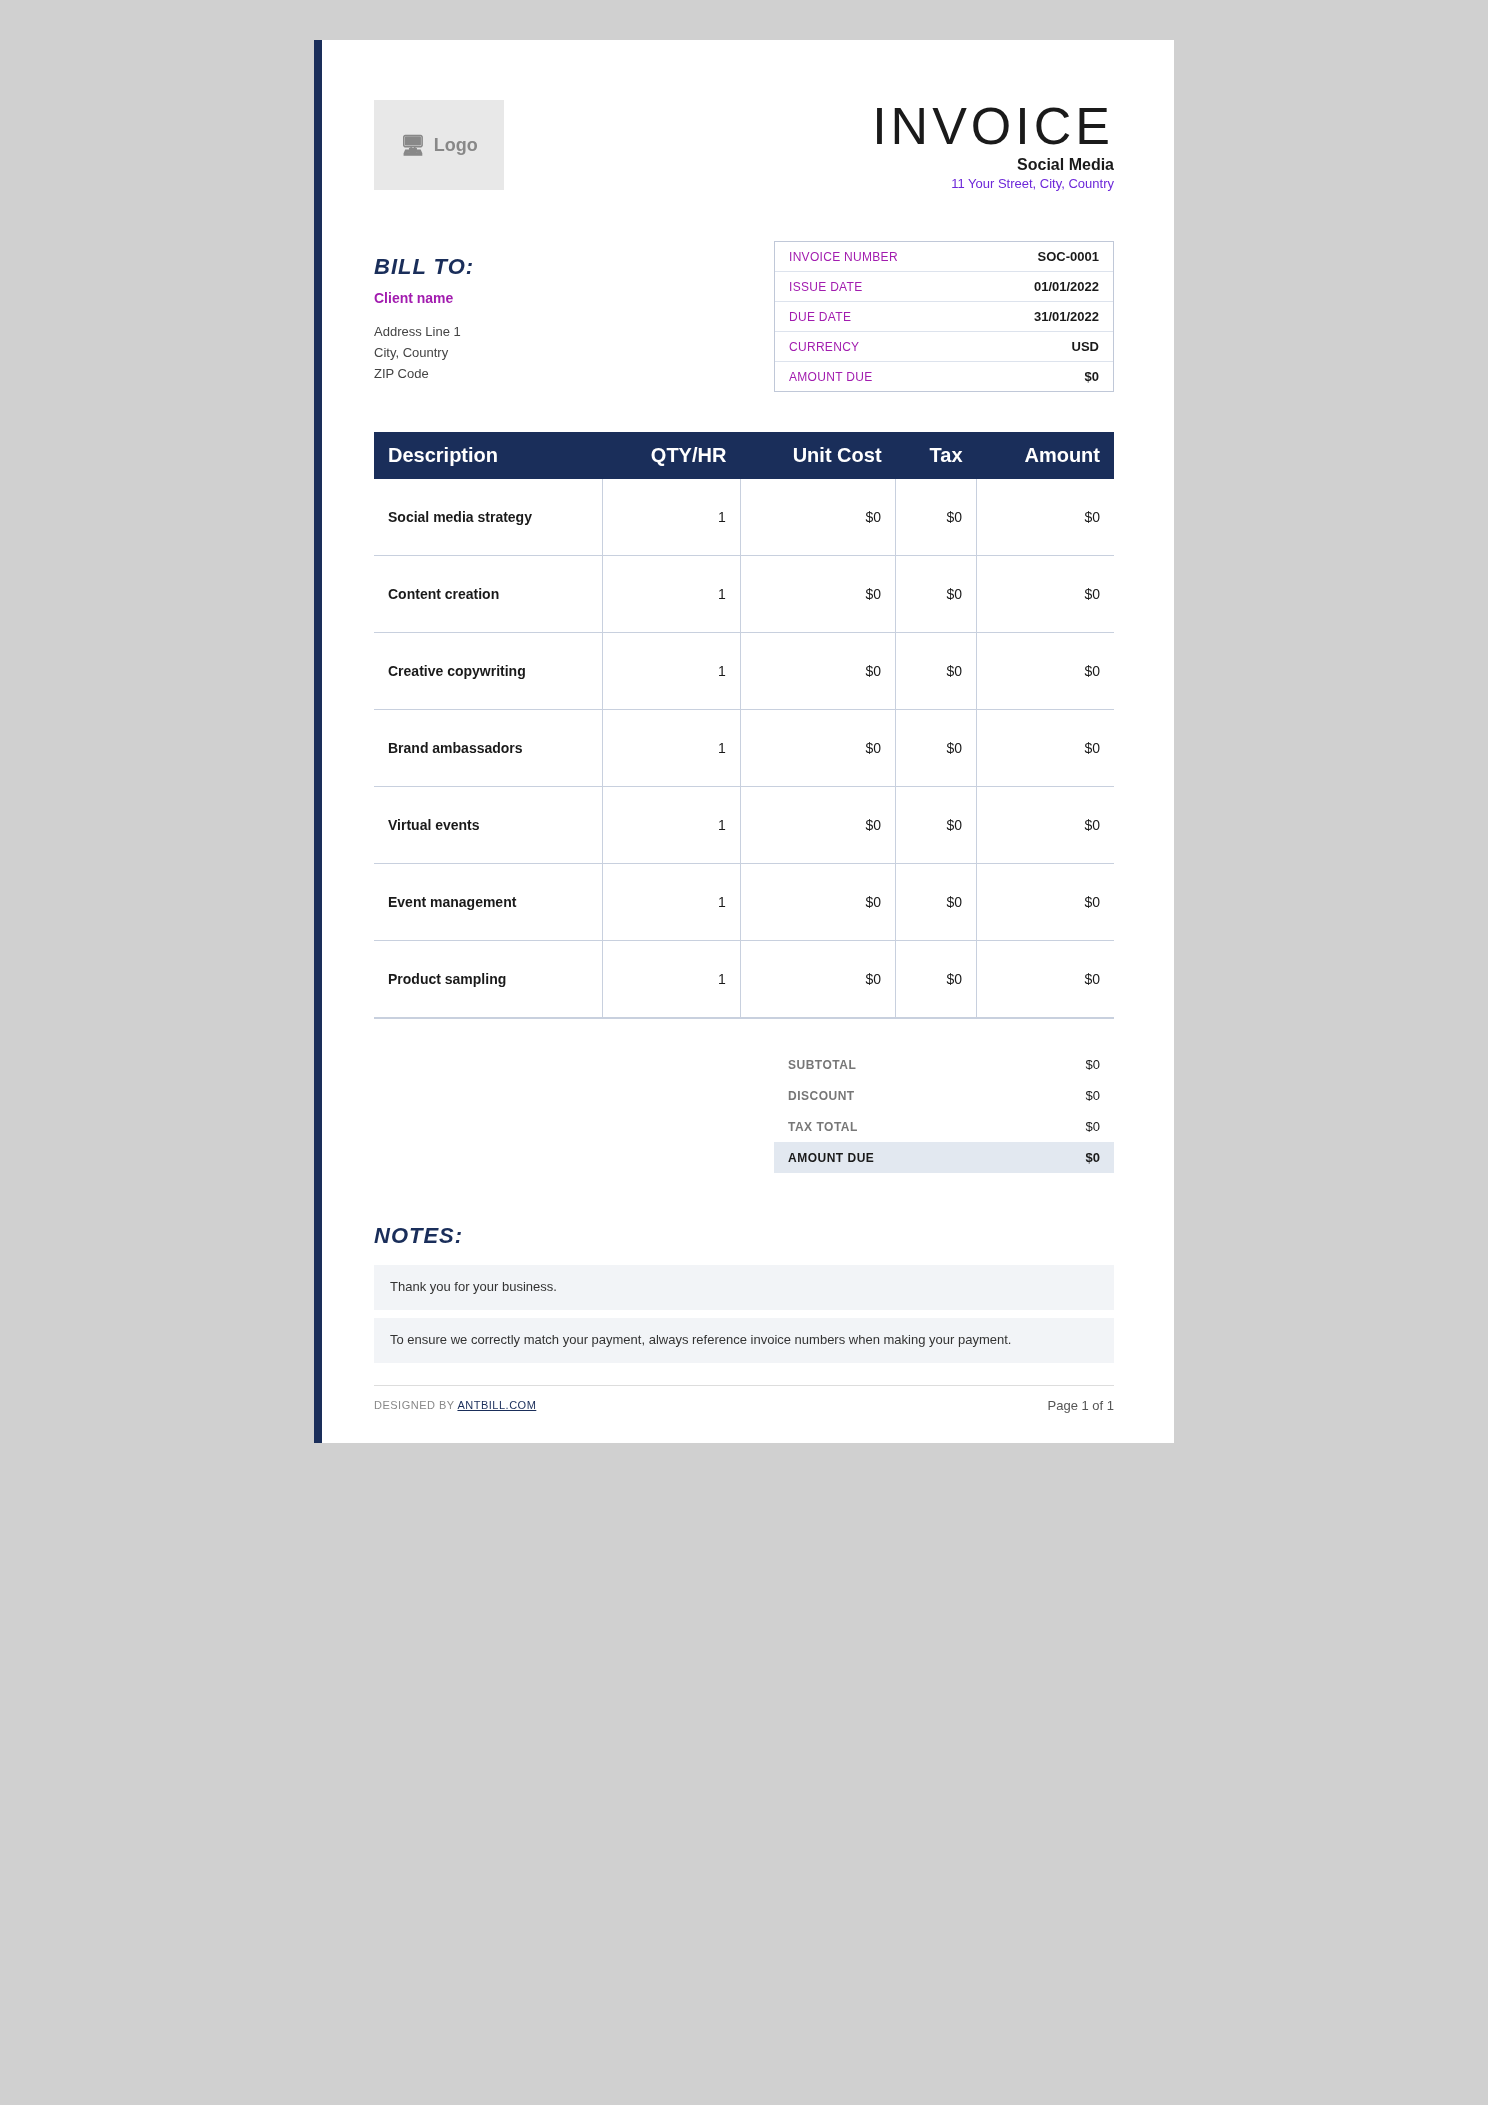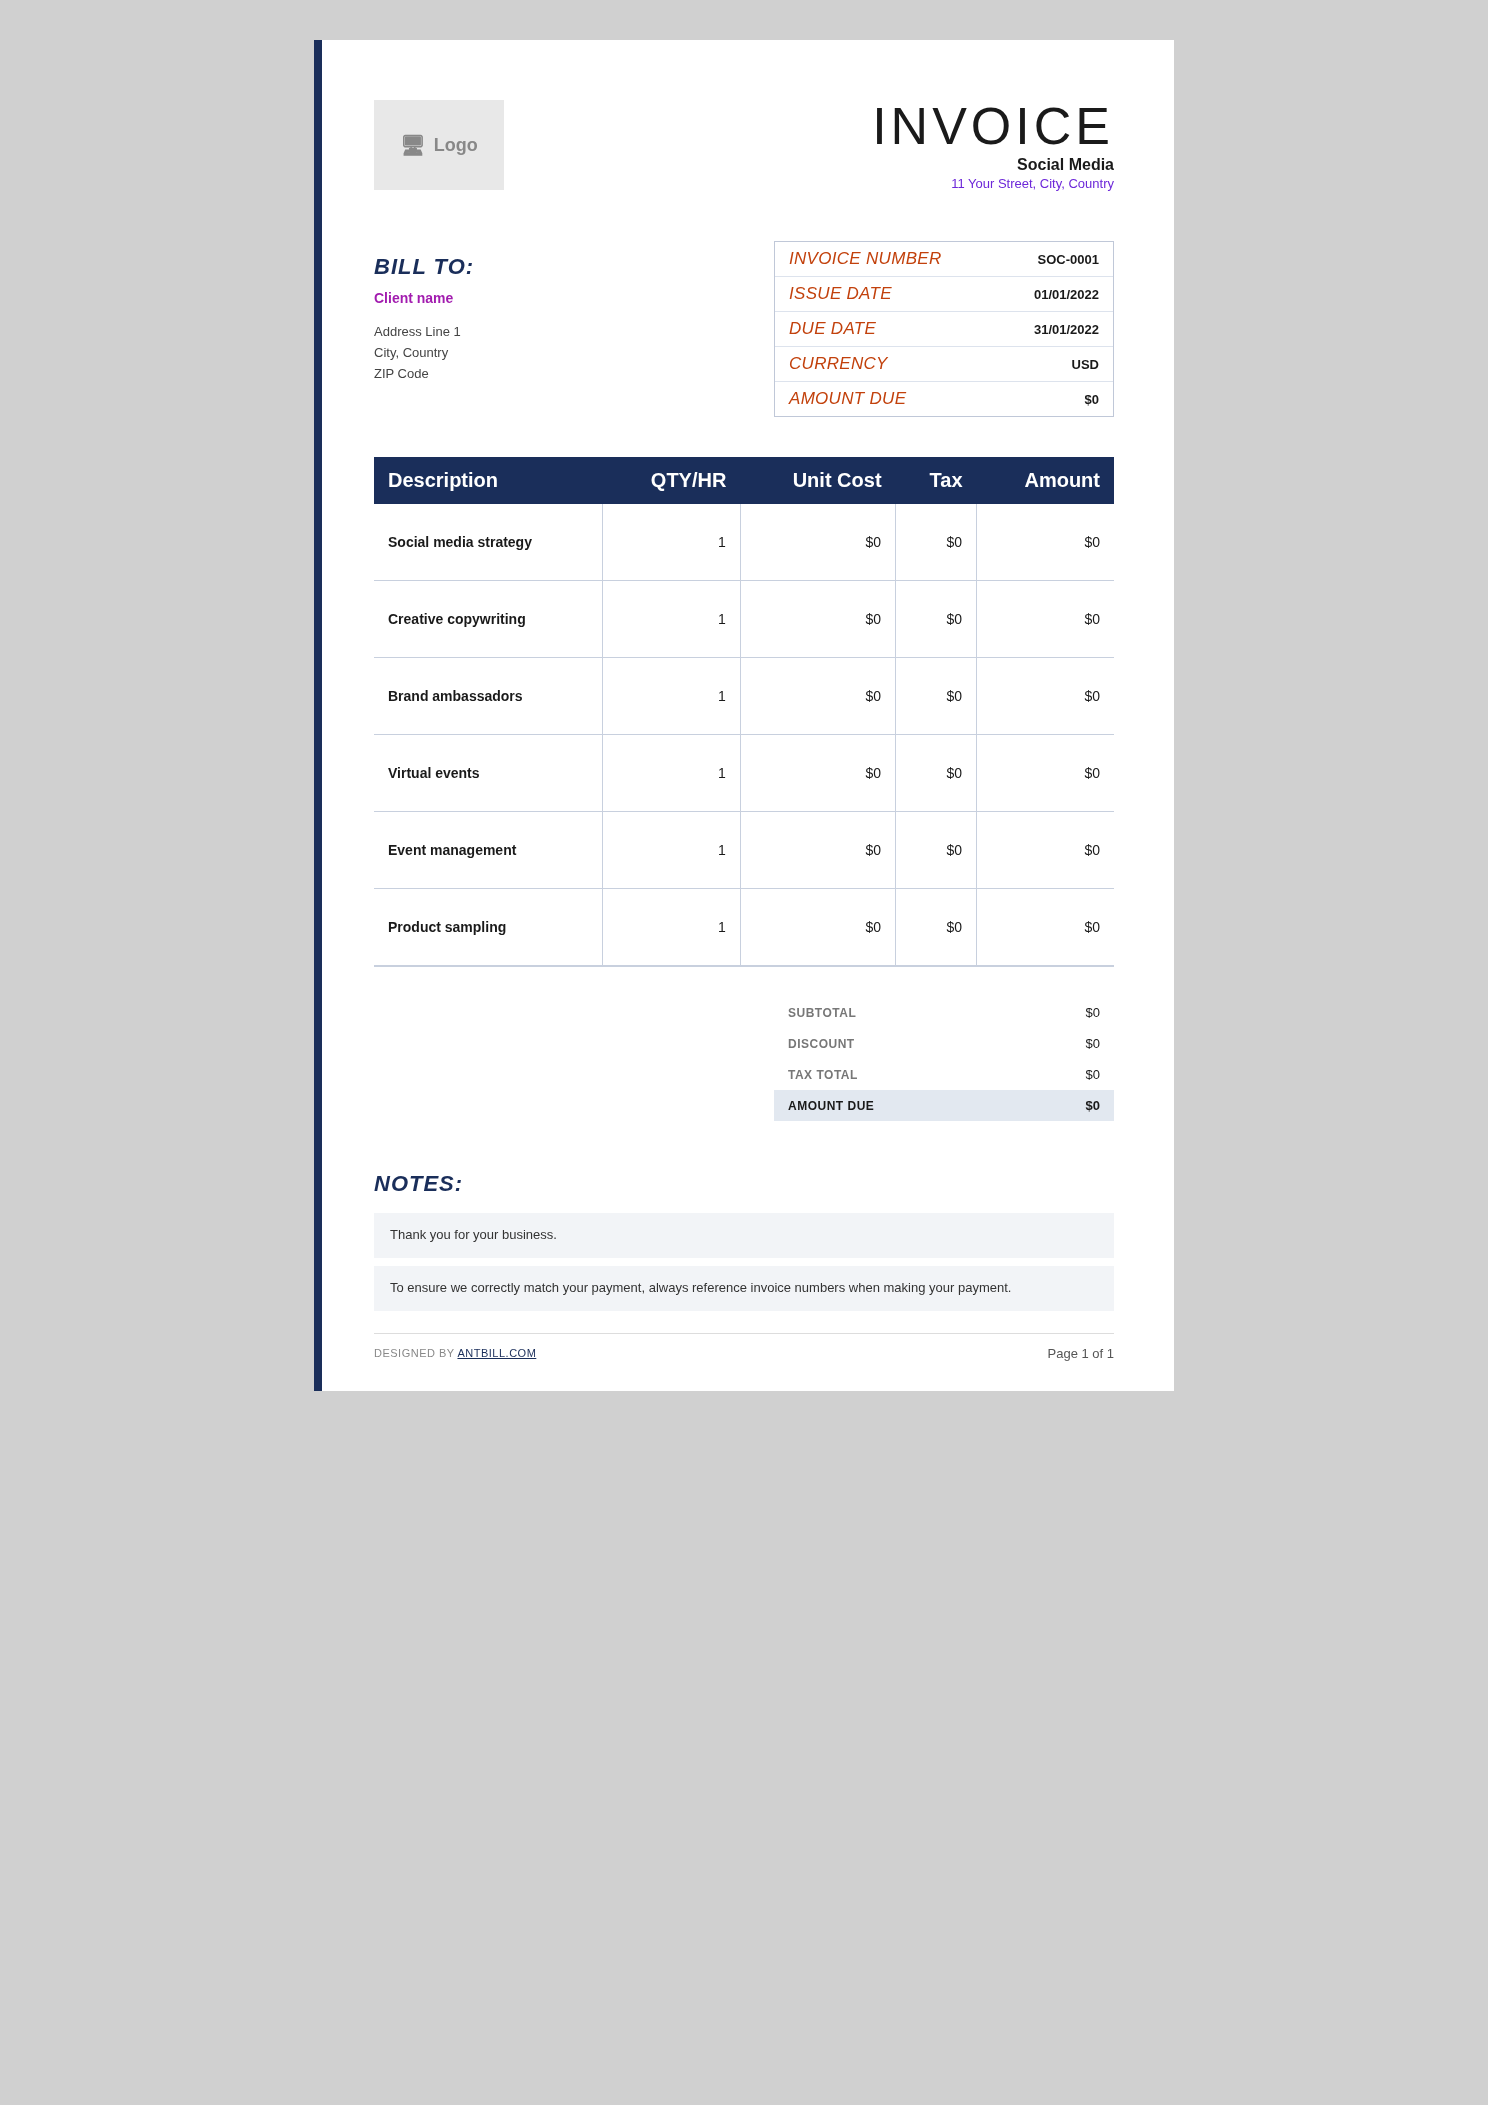--- a/index.html
+++ b/index.html
@@ -110,24 +110,23 @@
     }
     .invoice-details table tr td {
       padding: 7px 14px;
       font-size: 13px;
       border-bottom: 1px solid #dde3ed;
     }
     .invoice-details table tr:last-child td {
       border-bottom: none;
     }
     .invoice-details table tr td:first-child {
-      color: #c2410c;
-      font-style: italic;
+      color: #a21caf;
       font-weight: 500;
-      font-size: 17px;
+      font-size: 12px;
       letter-spacing: 0.3px;
     }
     .invoice-details table tr td:last-child {
       text-align: right;
       font-weight: 600;
       color: #1a1a1a;
     }
     
     .main-table {
       width: 100%;
@@ -313,20 +312,27 @@
         <th>Description</th>
         <th>QTY/HR</th>
         <th>Unit Cost</th>
         <th>Tax</th>
         <th>Amount</th>
       </tr>
     </thead>
     <tbody id="line-items-body">
     <tr>
     <td>Social media strategy</td>
+    <td>1</td>
+    <td>$0</td>
+    <td>$0</td>
+    <td>$0</td>
+  </tr>
+        <tr>
+    <td>Content creation</td>
     <td>1</td>
     <td>$0</td>
     <td>$0</td>
     <td>$0</td>
   </tr>
         <tr>
     <td>Creative copywriting</td>
     <td>1</td>
     <td>$0</td>
     <td>$0</td>

